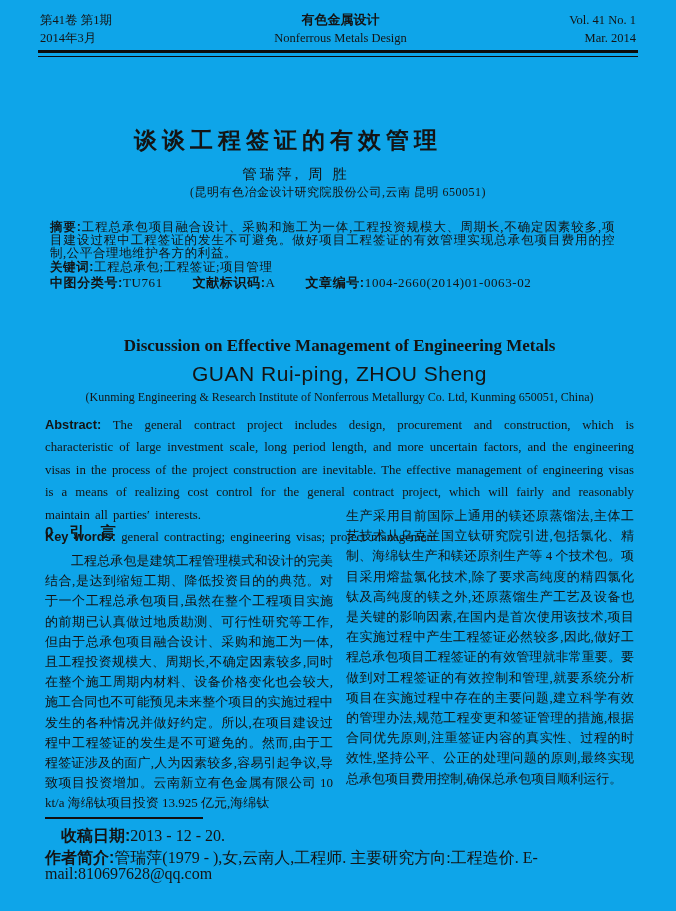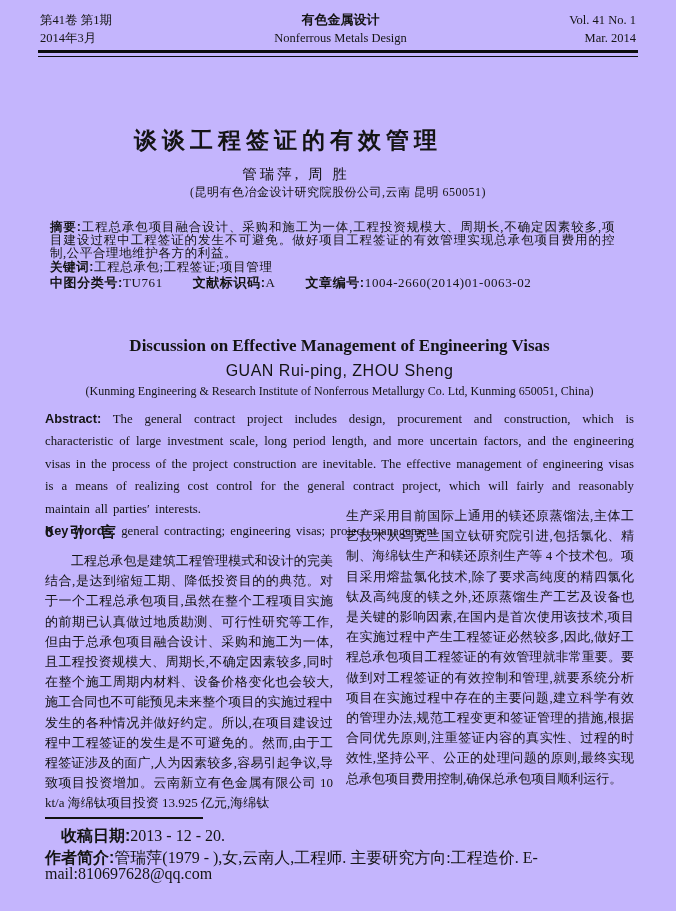--- a/index.html
+++ b/index.html
@@ -1,21 +1,21 @@
 <!DOCTYPE html>
 <html><head>
 <meta charset="utf-8">
 <style>
   html,body{margin:0;padding:0;}
   body{background:#888;}
   .page{
     position:relative;
     width:676px;height:911px;
     margin:0 auto;
-    background:#c4b5fd;
+    background:#0ea5e9;
     color:#141414;
     font-family:"Liberation Serif","DejaVu Serif",serif;
     overflow:hidden;
   }
   .sans{font-family:"Liberation Sans","DejaVu Sans",sans-serif;}
 
   
   .header{
     position:absolute;top:11px;left:40px;width:596px;
     display:flex;justify-content:space-between;align-items:flex-start;
@@ -49,21 +49,21 @@
   .cn-abstract p{margin:0;text-align:justify;letter-spacing:0.6px;}
   .lbl{font-weight:bold;font-family:"Liberation Sans","DejaVu Sans",sans-serif;}
   .kw-line{margin-top:1px !important;}
   .clc-line{margin-top:2px !important;font-size:13px;letter-spacing:0.2px;}
   .clc-pair{margin-right:26px;white-space:nowrap;}
   .clc-pair:last-child{margin-right:0;}
 
   
   .en-block{position:absolute;top:336px;left:45px;width:589px;}
   .en-title{margin:0;text-align:center;font-size:17px;font-weight:bold;}
-  .en-authors{margin:6px 0 0;text-align:center;font-size:16px;
+  .en-authors{margin:6px 0 0;text-align:center;font-size:21px;
     font-family:"Liberation Sans","DejaVu Sans",sans-serif;letter-spacing:0.5px;}
   .en-affil{margin:4px 0 0;text-align:center;font-size:12px;}
   .en-abstract{margin:9px 0 0;text-align:justify;font-size:12.8px;line-height:22.4px;word-spacing:2px;}
   .en-keywords{margin:0;font-size:12.8px;line-height:22.4px;word-spacing:2px;}
 
   
   .columns{
     position:absolute;top:506px;left:45px;width:589px;height:316px;
     display:flex;gap:13px;overflow:hidden;
   }
@@ -111,21 +111,21 @@
     <p><span class="lbl">摘要:</span><span>工程总承包项目融合设计、采购和施工为一体,工程投资规模大、周期长,不确定因素较多,项目建设过程中工程签证的发生不可避免。做好项目工程签证的有效管理实现总承包项目费用的控制,公平合理地维护各方的利益。</span></p>
     <p class="kw-line"><span class="lbl">关键词:</span><span>工程总承包;工程签证;项目管理</span></p>
     <p class="clc-line">
       <span class="clc-pair"><span class="lbl">中图分类号:</span><span>TU761</span></span>
       <span class="clc-pair"><span class="lbl">文献标识码:</span><span>A</span></span>
       <span class="clc-pair"><span class="lbl">文章编号:</span><span>1004-2660(2014)01-0063-02</span></span>
     </p>
   </div>
 
   <div class="en-block">
-    <h2 class="en-title">Discussion on Effective Management of Engineering Visas</h2>
+    <h2 class="en-title">Discussion on Effective Management of Engineering Metals</h2>
     <div class="en-authors">GUAN Rui-ping, ZHOU Sheng</div>
     <div class="en-affil">(Kunming Engineering &amp; Research Institute of Nonferrous Metallurgy Co. Ltd, Kunming 650051, China)</div>
     <p class="en-abstract"><span class="lbl">Abstract:</span> <span>The general contract project includes design, procurement and construction, which is characteristic of large investment scale, long period length, and more uncertain factors, and the engineering visas in the process of the project construction are inevitable. The effective management of engineering visas is a means of realizing cost control for the general contract project, which will fairly and reasonably maintain all parties′ interests.</span></p>
     <p class="en-keywords"><span class="lbl">Key words:</span> <span>general contracting; engineering visas; project management</span></p>
   </div>
 
   <div class="columns">
     <div class="col">
       <h3 class="section-heading">0 引 言</h3>
       <p class="body-par indent">工程总承包是建筑工程管理模式和设计的完美结合,是达到缩短工期、降低投资目的的典范。对于一个工程总承包项目,虽然在整个工程项目实施的前期已认真做过地质勘测、可行性研究等工作,但由于总承包项目融合设计、采购和施工为一体,且工程投资规模大、周期长,不确定因素较多,同时在整个施工周期内材料、设备价格变化也会较大,施工合同也不可能预见未来整个项目的实施过程中发生的各种情况并做好约定。所以,在项目建设过程中工程签证的发生是不可避免的。然而,由于工程签证涉及的面广,人为因素较多,容易引起争议,导致项目投资增加。云南新立有色金属有限公司 10 kt/a 海绵钛项目投资 13.925 亿元,海绵钛</p>

